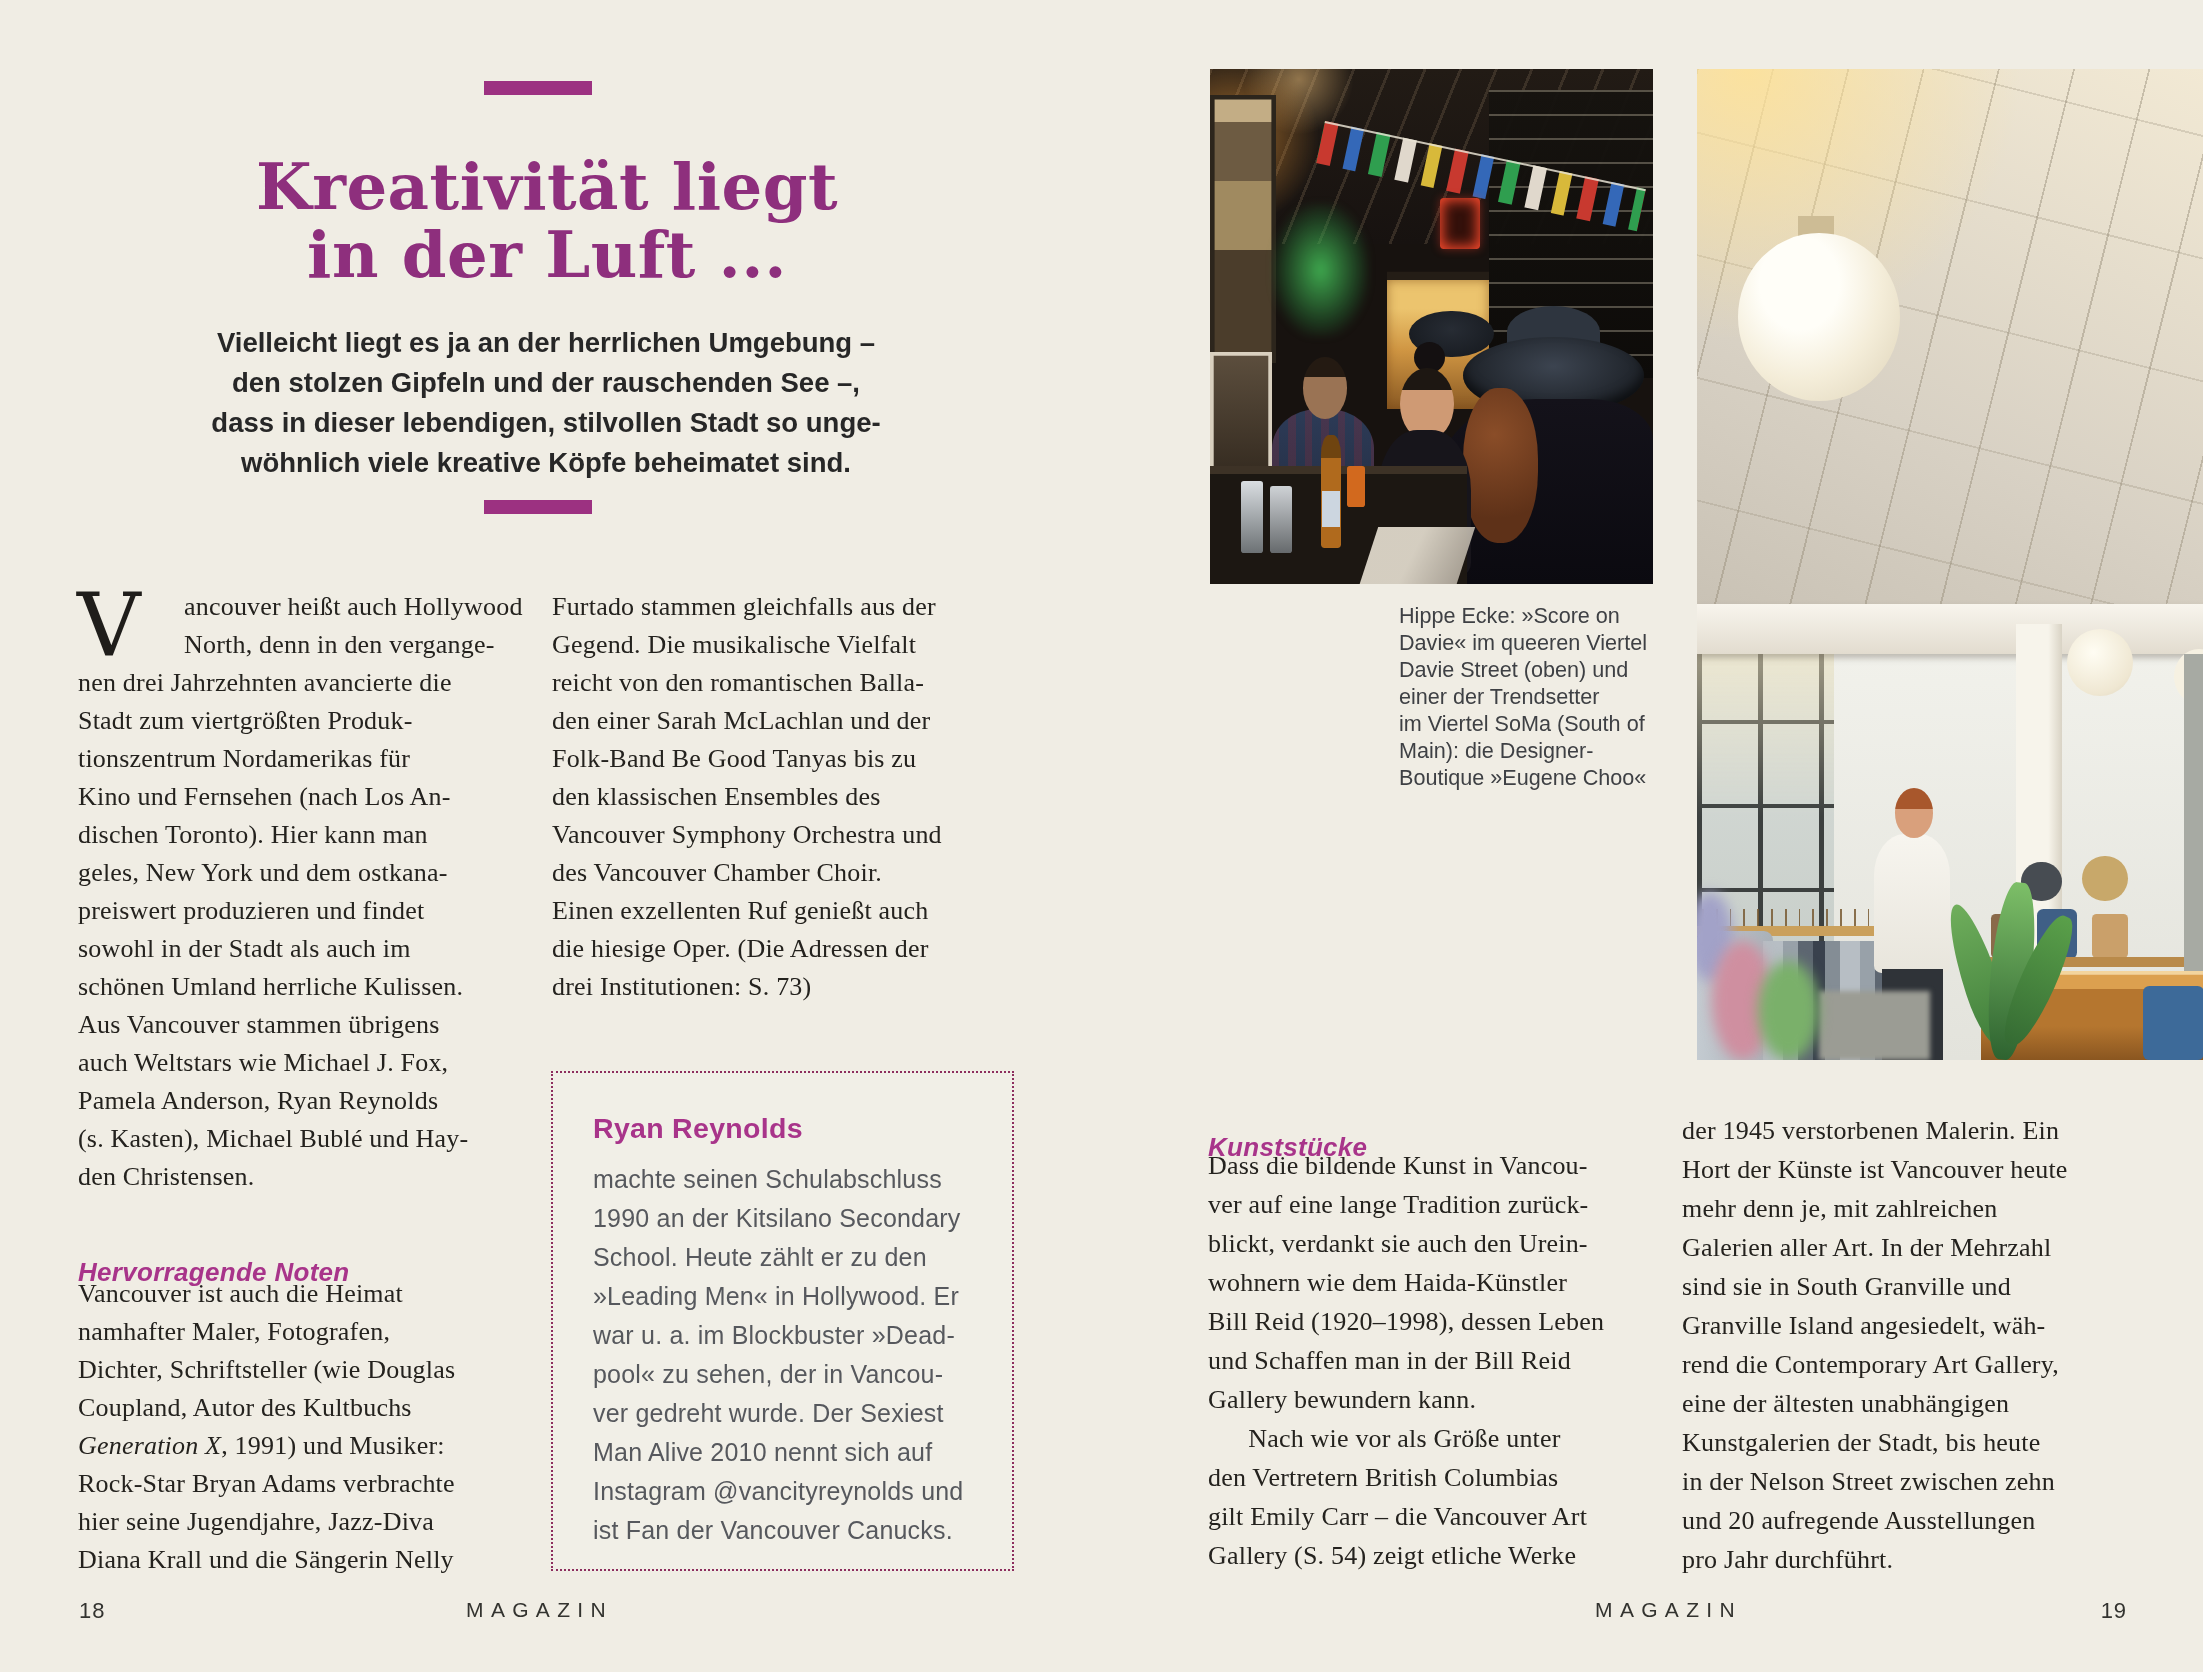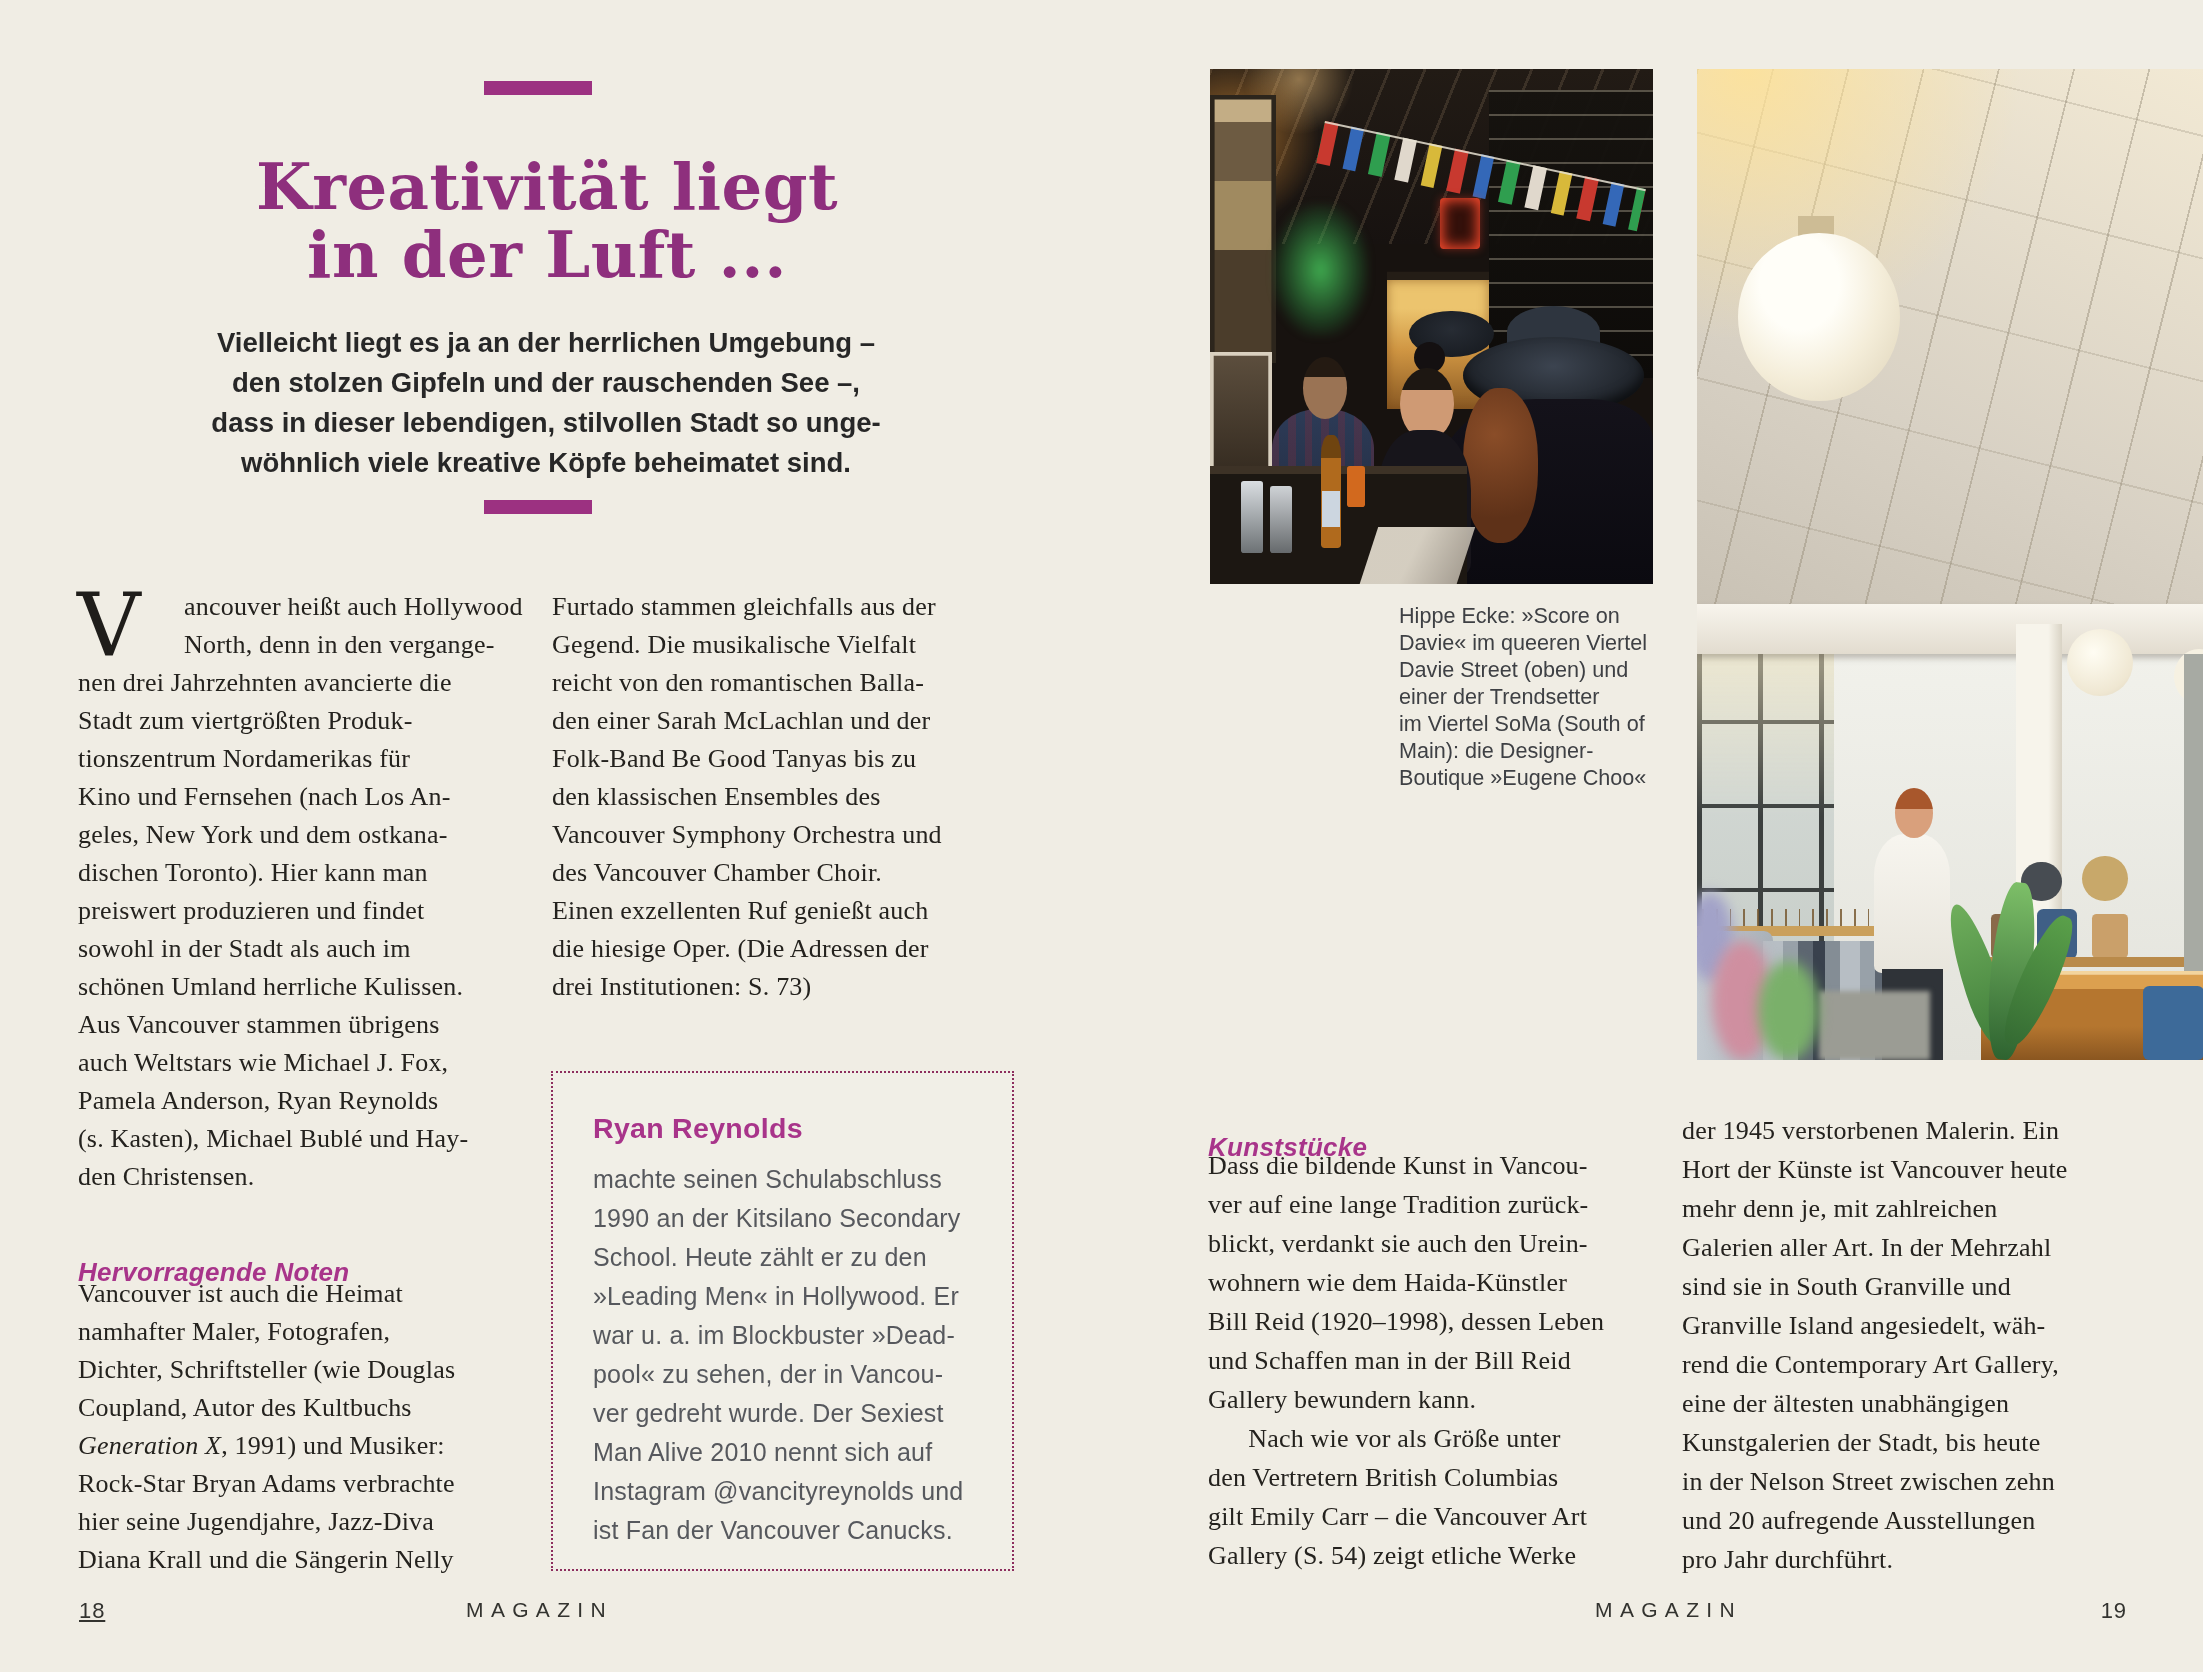--- a/index.html
+++ b/index.html
@@ -55,21 +55,21 @@
     font-family:"Liberation Sans","DejaVu Sans",sans-serif;
     font-size:25px;line-height:39px;color:#56585d;letter-spacing:0.2px;
   }
 
   .footer{
     position:absolute;top:1598px;
     font-family:"Liberation Sans","DejaVu Sans",sans-serif;color:#33332f;
   }
   .pagenum{font-size:22px;letter-spacing:0.9px;}
   .maglabel{font-size:21px;letter-spacing:7.3px;text-align:center;width:275px;}
-  #pn18{left:79px;text-decoration:underline;}
+  #pn18{left:79px;}
   #mag-left{left:402px;}
   #mag-right{left:1531px;}
   #pn19{left:2057px;width:70px;text-align:right;}
 
   
   #caption{
     position:absolute;left:1399px;top:602px;width:275px;
     font-family:Liberation Sans, sans-serif;
     font-size:21.6px;line-height:27px;color:#3e4044;
   }
@@ -225,22 +225,22 @@
 <div id="rule-bottom" class="rule"></div>
 
 <span id="dropcap">V</span>
 <div id="col1" class="bodycol p-dropcap">
     <div class="ln">ancouver heißt auch Hollywood</div>
     <div class="ln">North, denn in den vergange-</div>
     <div class="ln">nen drei Jahrzehnten avancierte die</div>
     <div class="ln">Stadt zum viertgrößten Produk-</div>
     <div class="ln">tionszentrum Nordamerikas für</div>
     <div class="ln">Kino und Fernsehen (nach Los An-</div>
+    <div class="ln">dischen Toronto). Hier kann man</div>
     <div class="ln">geles, New York und dem ostkana-</div>
-    <div class="ln">dischen Toronto). Hier kann man</div>
     <div class="ln">preiswert produzieren und findet</div>
     <div class="ln">sowohl in der Stadt als auch im</div>
     <div class="ln">schönen Umland herrliche Kulissen.</div>
     <div class="ln">Aus Vancouver stammen übrigens</div>
     <div class="ln">auch Weltstars wie Michael J. Fox,</div>
     <div class="ln">Pamela Anderson, Ryan Reynolds</div>
     <div class="ln">(s. Kasten), Michael Bublé und Hay-</div>
     <div class="ln">den Christensen.</div>
   </div>
 

